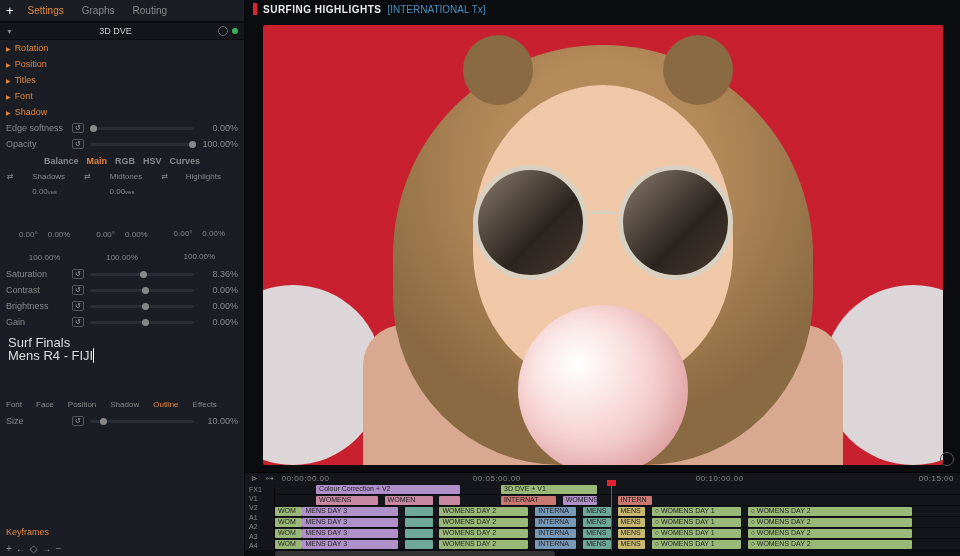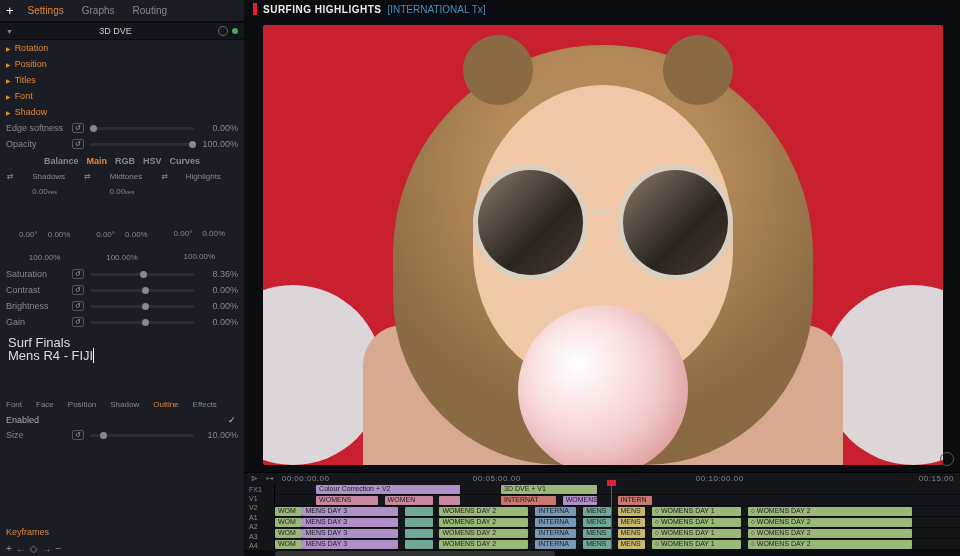--- a/index.html
+++ b/index.html
@@ -259,24 +259,20 @@
       <div><span>Mens R4 - FIJI</span><span class="cursor"></span></div>
     </div>
     <div class="title-tabs" id="title-tabs">
         <span class="">Font</span>
         <span class="">Face</span>
         <span class="">Position</span>
         <span class="">Shadow</span>
         <span class="active">Outline</span>
         <span class="">Effects</span>
       </div>
-    <div class="en-row">
-      <span class="label">Enabled</span>
-      <span class="chk">✓</span>
-    </div>
     <div class="slider-row">
       <span class="label">Size</span>
       <span class="reset">↺</span>
       <div class="track">
           <div class="thumb" style="left:10%"></div>
         </div>
       <span class="val">10.00%</span>
     </div>
 
     <div class="kf-section">

